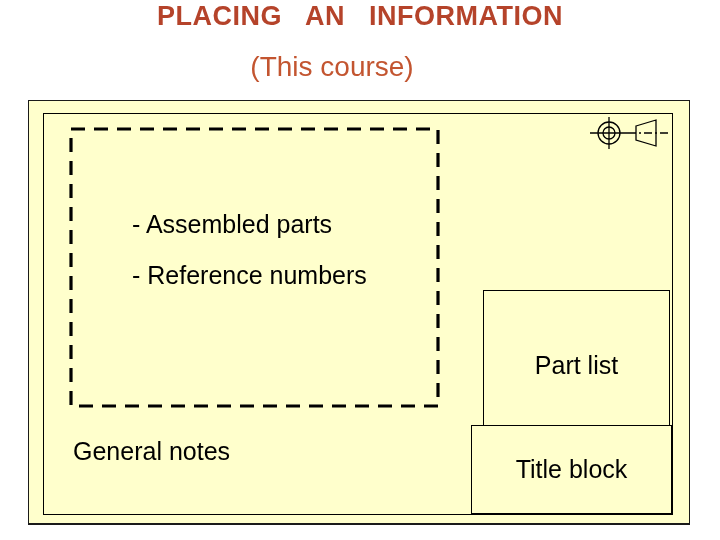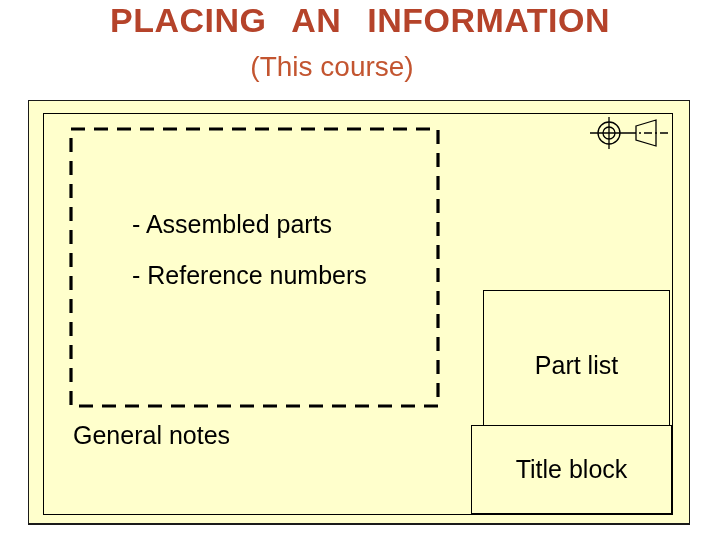--- a/index.html
+++ b/index.html
@@ -7,21 +7,21 @@
     width: 720px; height: 540px;
     background: #ffffff;
     font-family: "Liberation Sans", "DejaVu Sans", sans-serif;
     position: relative; overflow: hidden;
   }
   .slide { position: absolute; inset: 0; }
 
   .title {
     position: absolute; top: 1px; left: 0; width: 720px;
     text-align: center;
-    font-size: 34px; font-weight: bold;
+    font-size: 27px; font-weight: bold;
     letter-spacing: 0.5px; word-spacing: 16px;
     color: #b5432a;
     line-height: 1.15;
     white-space: nowrap;
   }
   .subtitle {
     position: absolute; top: 51px; left: 0; width: 720px;
     text-align: center;
     font-size: 28px; font-weight: normal;
     color: #c35530;
@@ -67,21 +67,21 @@
   .title-block-box {
     position: absolute; left: 427px; top: 311px;
     width: 201px; height: 89px;
     border: 1px solid #000;
     box-sizing: border-box;
     display: flex; align-items: center; justify-content: center;
   }
   .box-label { font-size: 25px; color: #000; white-space: nowrap; }
 
   .general-notes {
-    position: absolute; left: 29px; top: 306px;
+    position: absolute; left: 29px; top: 322px;
     font-size: 25px; line-height: 30px; color: #000;
     white-space: nowrap;
   }
 
   .projection-symbol { position: absolute; left: 537px; top: 1px; }
   .projection-symbol line,
   .projection-symbol circle,
   .projection-symbol polygon { stroke: #000; fill: none; stroke-width: 1.3; }
 </style>
 </head>

